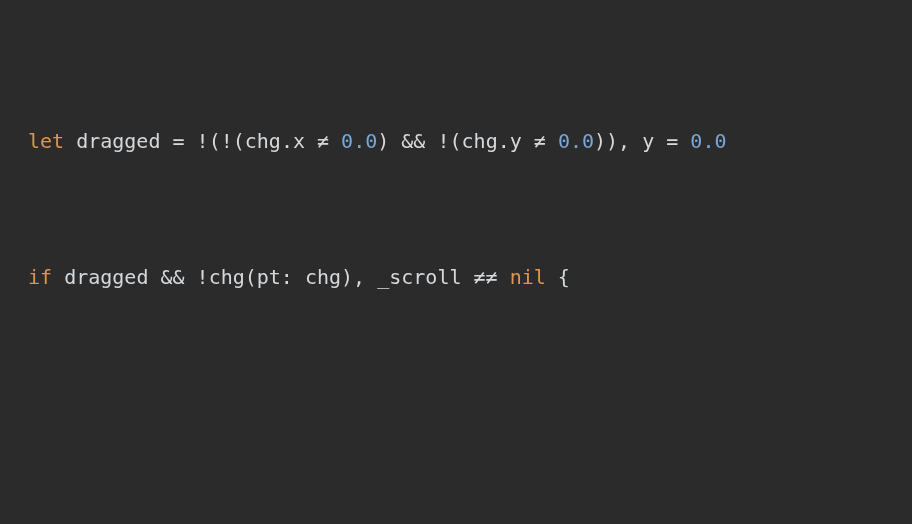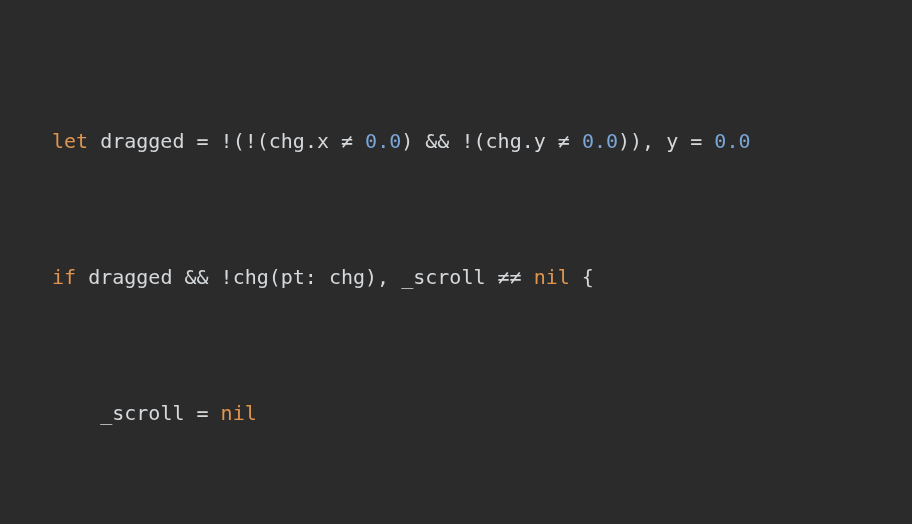--- a/index.html
+++ b/index.html
@@ -13,40 +13,39 @@
   .editor {
     font-family: "Menlo", "Consolas", "DejaVu Sans Mono", monospace;
     font-size: 20px;
     line-height: 34px;
     padding: 22px 0 0 0;
     color: #d6d9dc;
     white-space: pre;
     position: relative;
   }
   .line {
-    padding-left: 52px;
+    padding-left: 28px;
     padding-right: 20px;
     height: 34px;
   }
   .kw  { color: #e0954f; }        
   .def { color: #d6d9dc; }        
   .num { color: #7aa7d9; }        
   .opneq { color: #d6d9dc; font-weight: 500; }
   .opne  { color: #d6d9dc; font-weight: 500; }
 </style>
 </head>
 <body>
 
 <div class="editor">
 
   <div class="line"><span class="kw">let</span><span class="def"> dragged </span><span class="def">= </span><span class="def">!(!(</span><span class="def">chg.x </span><span class="opneq">≠</span><span class="def"> </span><span class="num">0.0</span><span class="def">) </span><span class="def">&amp;&amp; </span><span class="def">!(</span><span class="def">chg.y </span><span class="opneq">≠</span><span class="def"> </span><span class="num">0.0</span><span class="def">)), y = </span><span class="num">0.0</span></div>
 
   <div class="line"><span class="kw">if</span><span class="def"> dragged &amp;&amp; !chg(pt: chg), _scroll </span><span class="opne">≠≠</span><span class="def"> </span><span class="kw">nil</span><span class="def"> {</span></div>
 
-  <div class="line"><span class="def">    </span><span class="def">_scroll = </span><span class="kw">nil</span></div>
 
   
 
   
 
   
 
   
 
   

